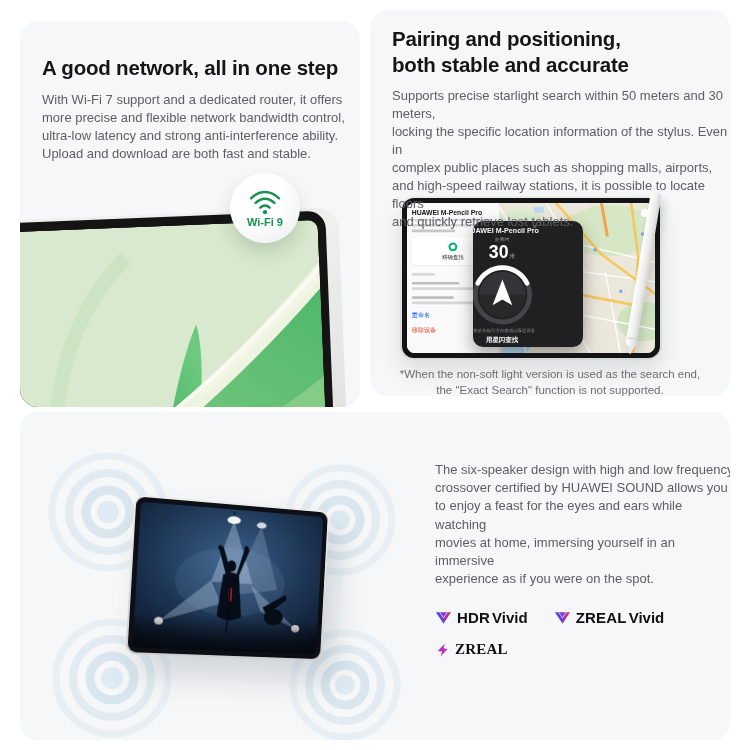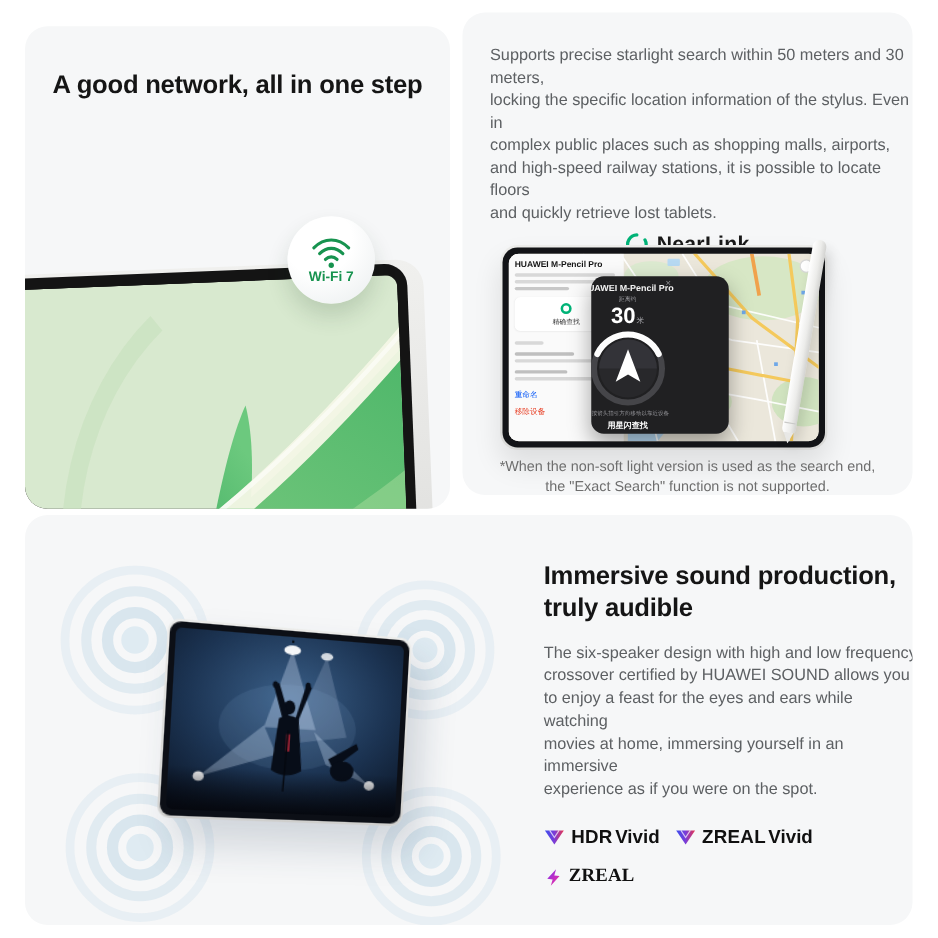--- a/index.html
+++ b/index.html
@@ -75,33 +75,37 @@
     transform:perspective(750px) rotateY(13deg) rotate(3.4deg); transform-origin:0 50%;
     background:linear-gradient(180deg,#ececea,#cfcfcd); border-radius:10px; padding:2px;
     box-shadow:14px 20px 32px rgba(40,60,90,.18); }
   .s-bezel { background:#0c0f16; border-radius:9px; padding:5px; height:100%; }
   .s-screen { border-radius:5px; overflow:hidden; height:100%; }
   .s-screen svg { width:100%; height:100%; display:block; }
 
   .sound-text { position:absolute; left:415px; top:36px; width:300px; }
   .sound-text p.sec-body { margin-top:13px; line-height:1.4; }
   .logos { margin-top:21px; }
-  .logo-row { display:flex; align-items:center; gap:12px;text-align:center; }
+  .logo-row { display:flex; align-items:center; gap:26px;text-align:center; }
   .logo-row + .logo-row { margin-top:15px;font-family:Liberation Serif, serif; }
   .logo { display:flex; align-items:center; }
   .logo svg { margin-right:5px; }
   .logo b { font-size:15px; font-weight:800; color:#101010; letter-spacing:.2px; }
   .logo span { font-size:15px; font-weight:700; color:#101010; margin-left:2px; }
 </style>
 </head>
 <body>
 
 <section class="card" id="card-network">
   <div class="txt">
     <h2 class="sec-title">A good network, all in one step</h2>
+    <p class="sec-body">With Wi-Fi 7 support and a dedicated router, it offers
+more precise and flexible network bandwidth control,
+ultra-low latency and strong anti-interference ability.
+Upload and download are both fast and stable.</p>
   </div>
 
   <div class="g-tab">
     <div class="g-metal"></div>
     <div class="g-bezel"></div>
     <div class="g-screen">
       <svg viewBox="0 0 320 260" preserveAspectRatio="none">
         <defs>
           <linearGradient id="gw1" x1="0" y1="1" x2="1" y2="0">
             <stop offset="0" stop-color="#8ed289"></stop>
@@ -123,26 +127,28 @@
     </div>
   </div>
 
   <div class="wifi-badge">
     <svg width="34" height="26" viewBox="0 0 36 28">
       <path d="M3,10 C12,1 24,1 33,10" fill="none" stroke="#17934f" stroke-width="2.7" stroke-linecap="round"></path>
       <path d="M8,15 C14,9 22,9 28,15" fill="none" stroke="#17934f" stroke-width="2.7" stroke-linecap="round"></path>
       <path d="M13,20 C16,17 20,17 23,20" fill="none" stroke="#17934f" stroke-width="2.7" stroke-linecap="round"></path>
       <circle cx="18" cy="25" r="2.3" fill="#17934f"></circle>
     </svg>
-    <div class="lbl">Wi-Fi 7</div>
+    <div class="lbl">Wi-Fi 9</div>
   </div>
 </section>
 
 <section class="card" id="card-pairing">
   <div class="txt">
+    <h2 class="sec-title">Pairing and positioning,
+both stable and accurate</h2>
     <p class="sec-body">Supports precise starlight search within 50 meters and 30 meters,
 locking the specific location information of the stylus. Even in
 complex public places such as shopping malls, airports,
 and high-speed railway stations, it is possible to locate floors
 and quickly retrieve lost tablets.</p>
   </div>
 
   <div class="nearlink">
     <svg width="19" height="19" viewBox="0 0 20 20">
       <path d="M10,2 A8,8 0 0 0 3.2,13.8" fill="none" stroke="#00b377" stroke-width="2.7" stroke-linecap="round"></path>
@@ -308,22 +314,20 @@
             <line x1="150" y1="98" x2="147" y2="162" stroke="#05080f" stroke-width="2"></line>
             <rect x="0" y="140" width="300" height="45" fill="url(#cfade)"></rect>
             <circle cx="150" cy="5" r="1.4" fill="#2a3count0"></circle>
           </svg>
         </div>
       </div>
     </div>
   </div>
 
   <div class="sound-text">
-    <h2 class="sec-title">Immersive sound production,
-truly audible</h2>
     <p class="sec-body">The six-speaker design with high and low frequency
 crossover certified by HUAWEI SOUND allows you
 to enjoy a feast for the eyes and ears while watching
 movies at home, immersing yourself in an immersive
 experience as if you were on the spot.</p>
     <div class="logos">
       <div class="logo-row">
         <div class="logo">
           <svg width="17" height="14" viewBox="0 0 18 14">
             <defs>

